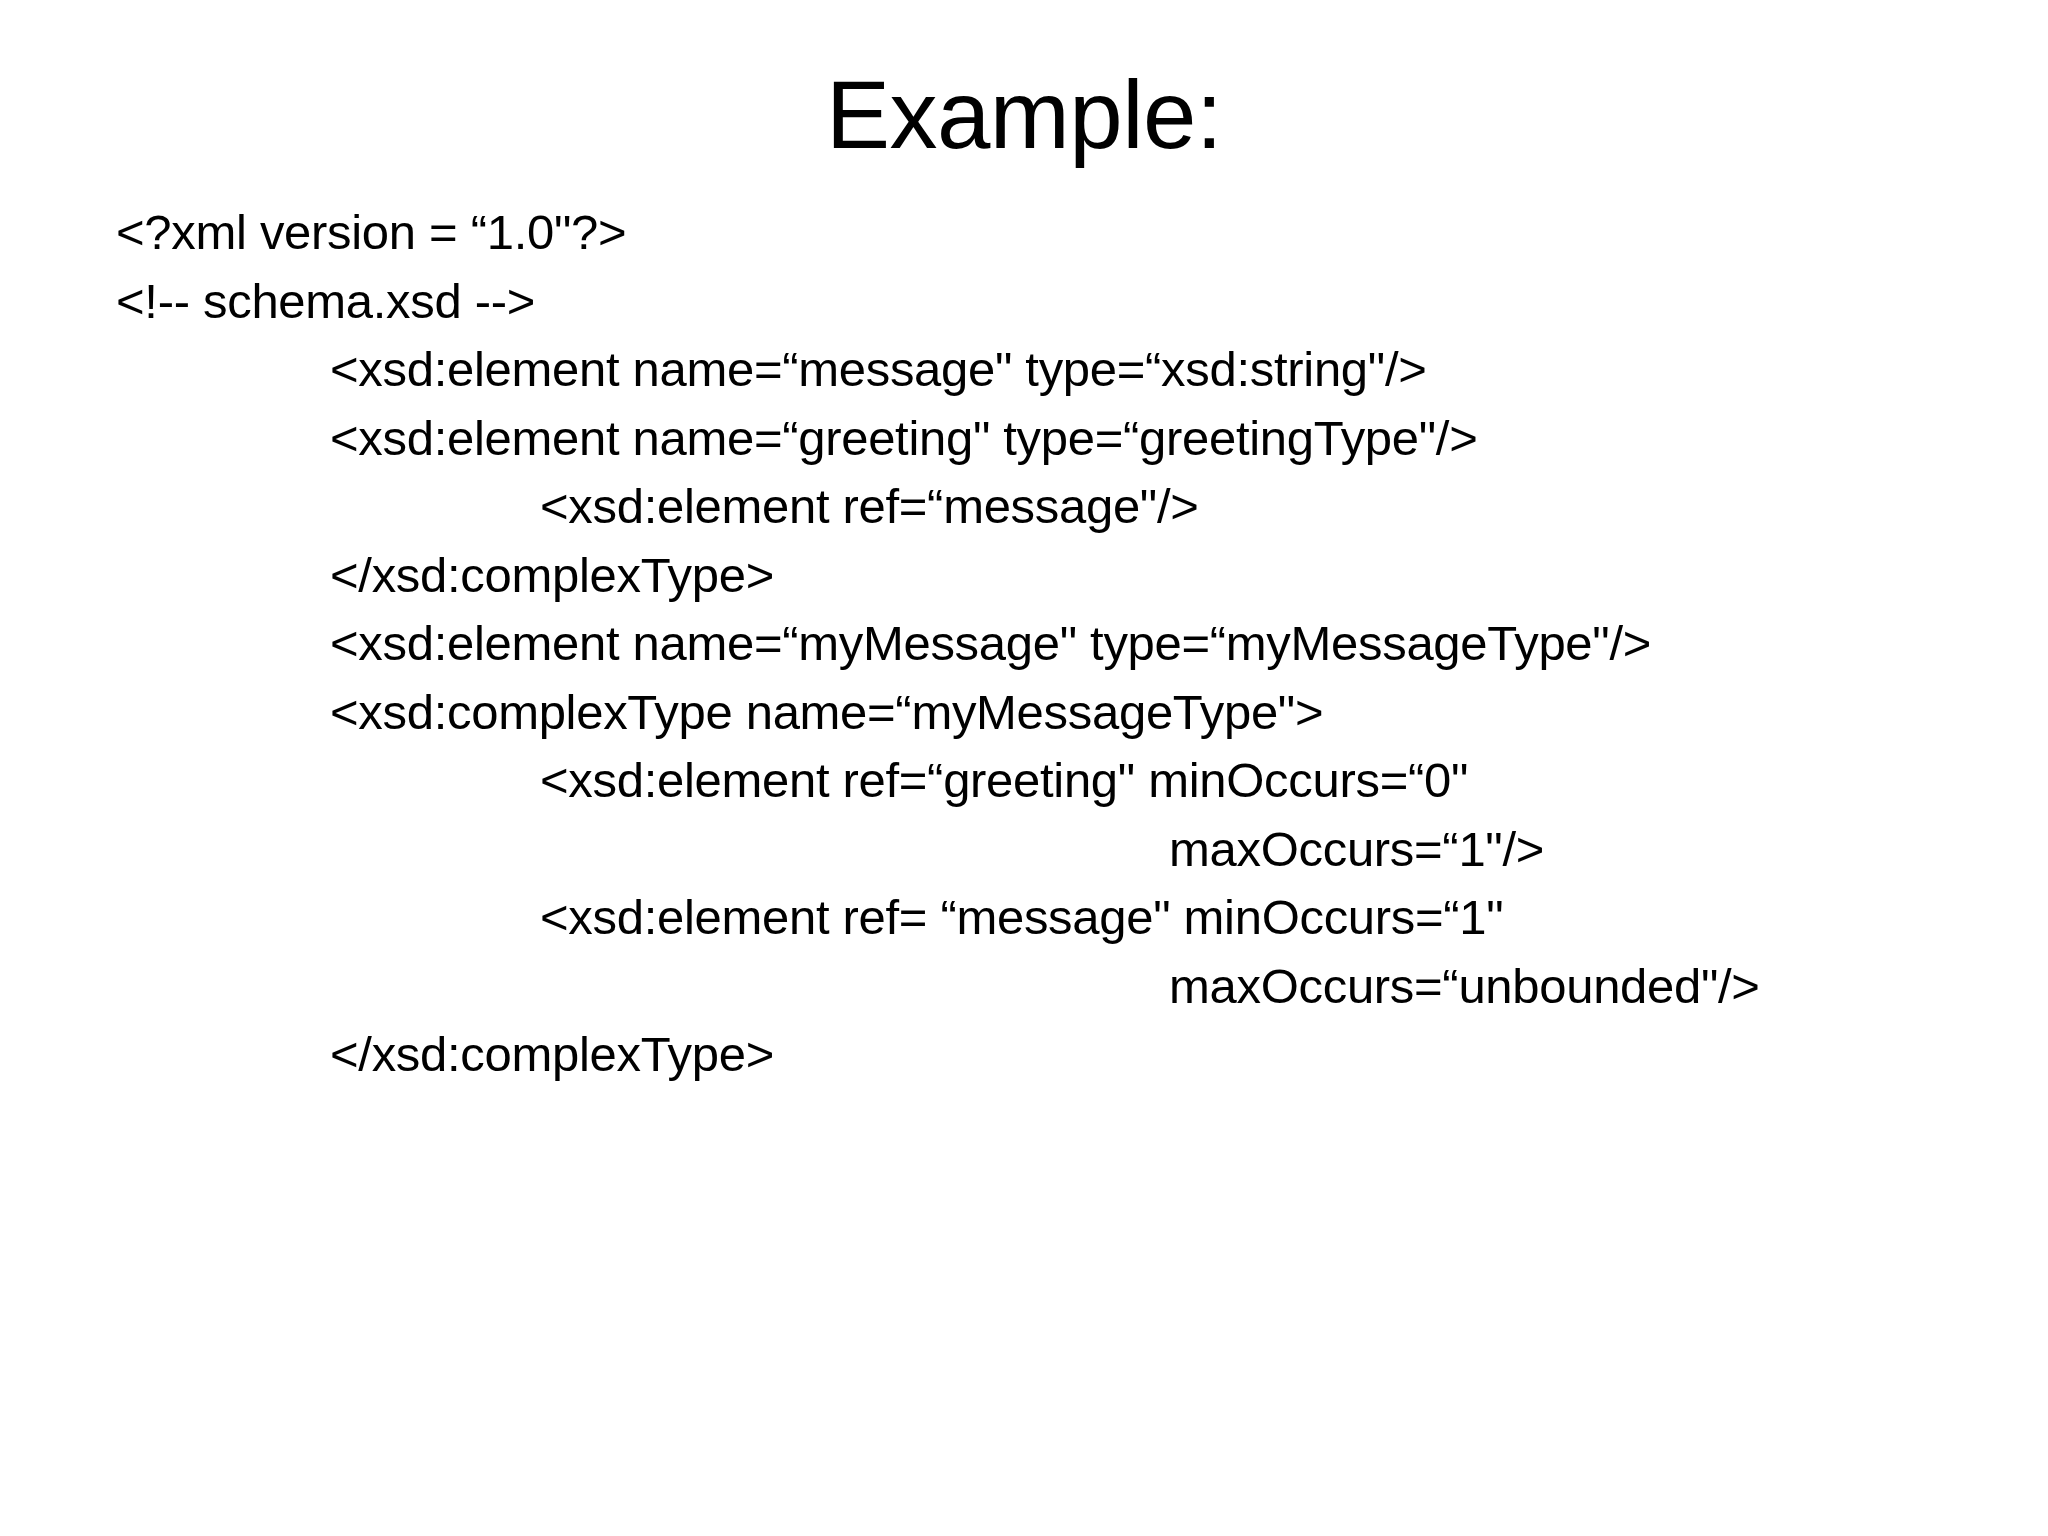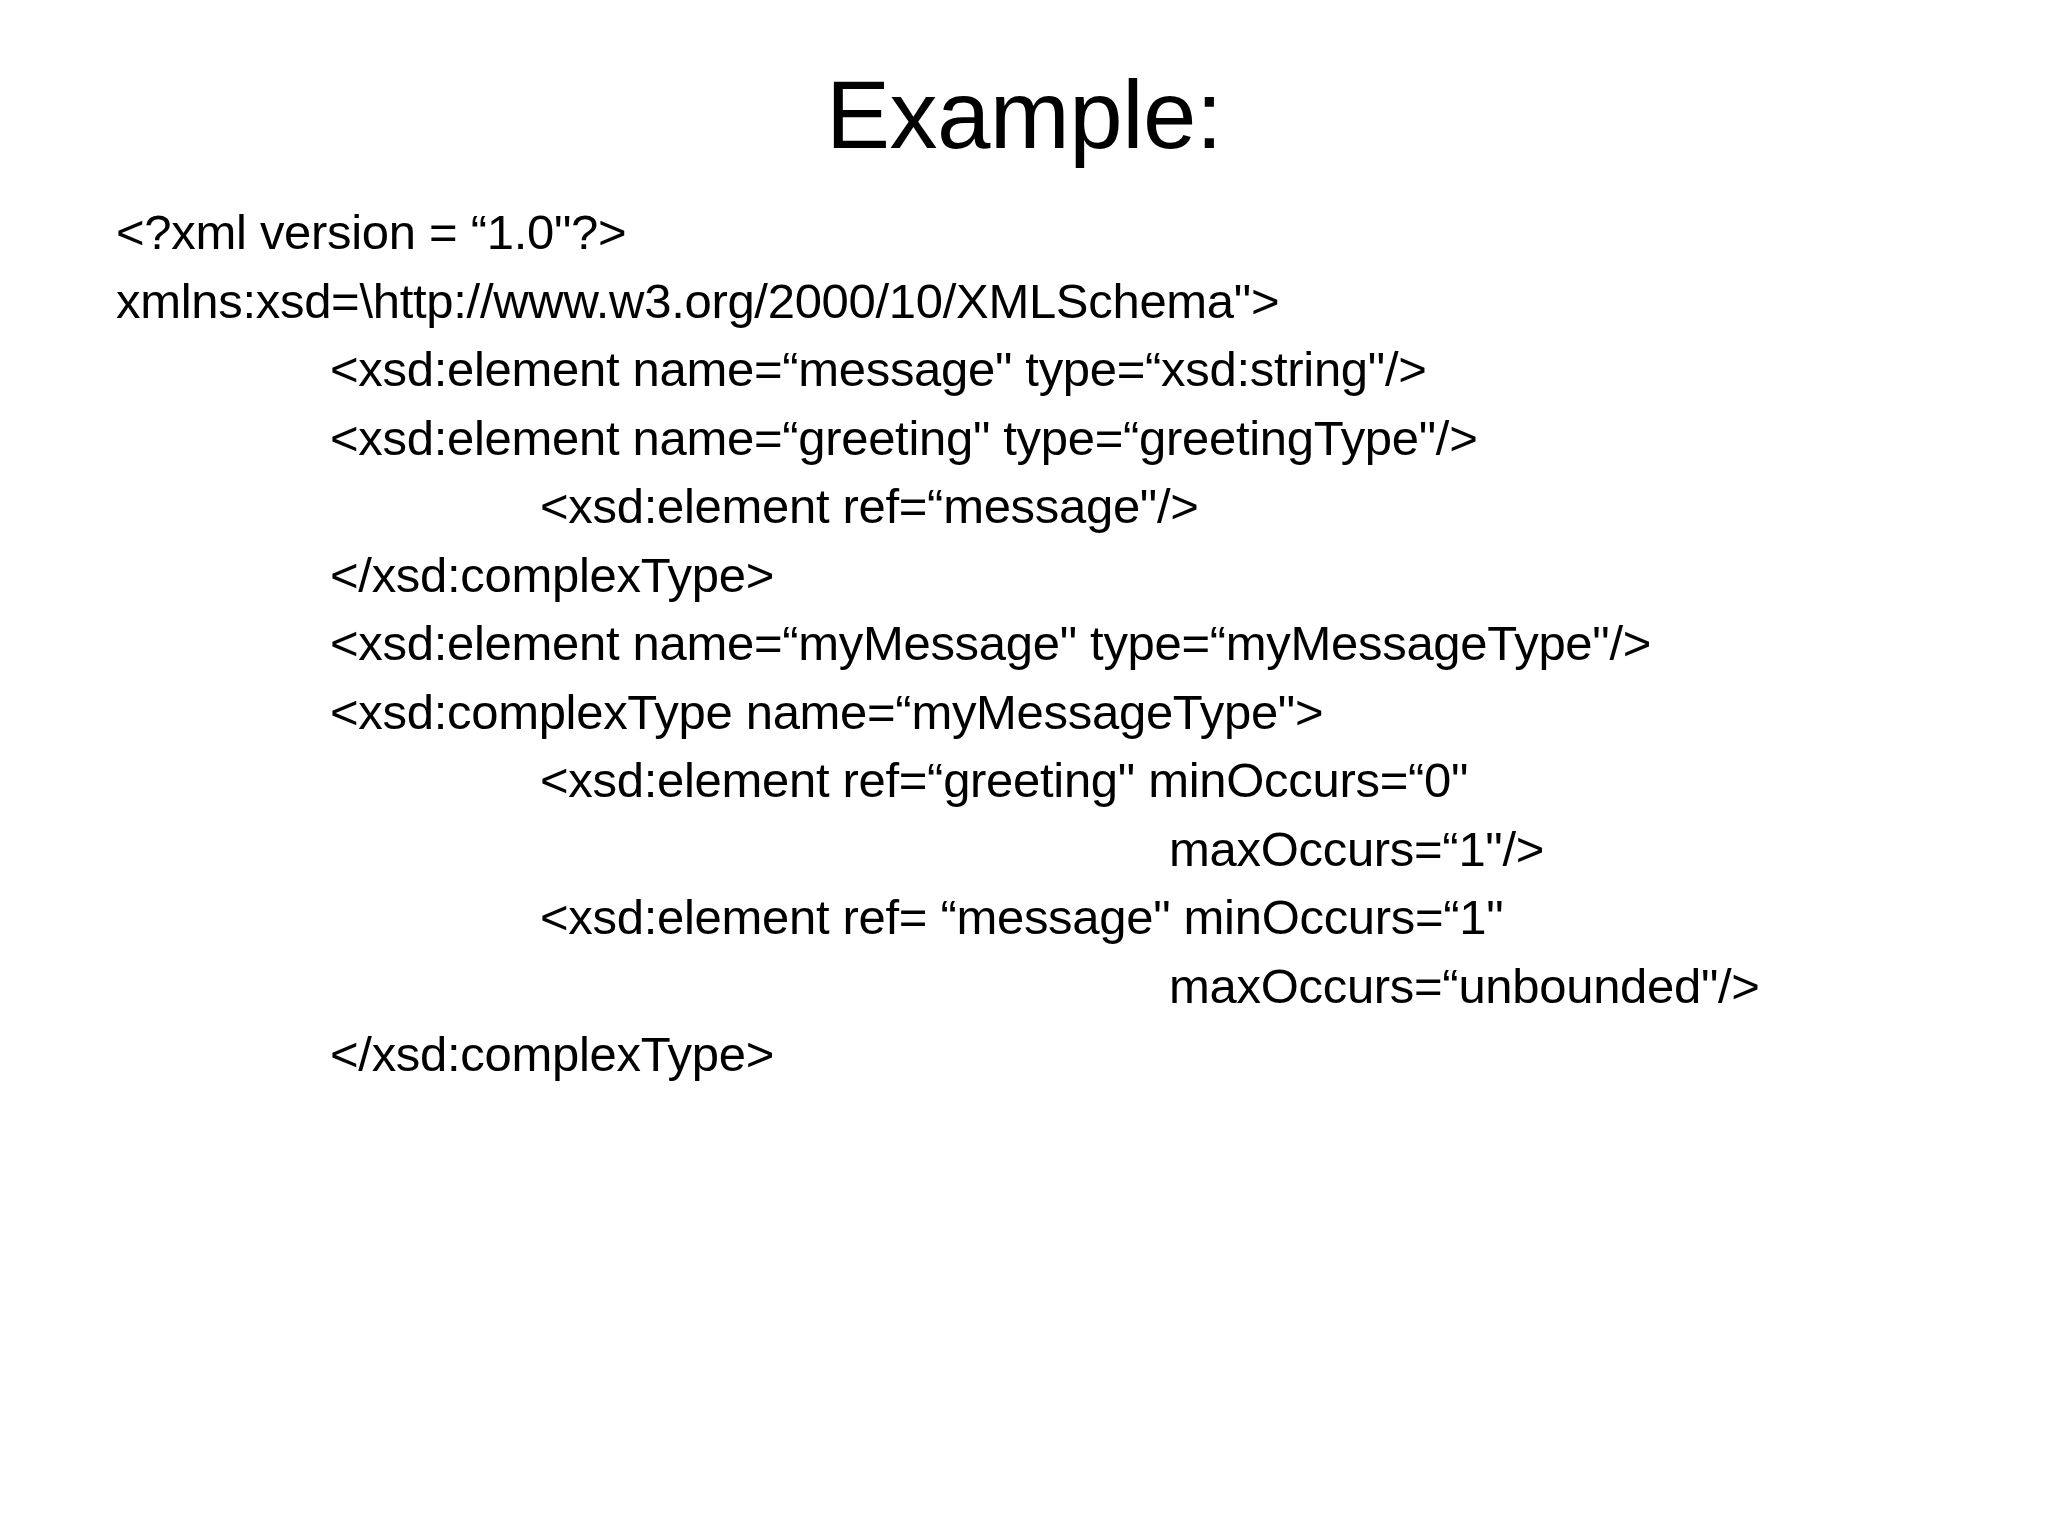--- a/index.html
+++ b/index.html
@@ -64,21 +64,21 @@
 </style>
 </head>
 <body>
 
 <div id="slide">
 
   <div id="slide-title">Example:</div>
 
   <div id="code-block">
     <div class="code-line indent-0">&lt;?xml version = “1.0"?&gt;</div>
-    <div class="code-line indent-0">xmlns:xsd=\http://www.w3.org/2000/10/XMLSchema"&gt;</div>
+    <div class="code-line indent-0">&lt;!-- schema.xsd --&gt;</div>
     <div class="code-line indent-1">&lt;xsd:element name=“message" type=“xsd:string"/&gt;</div>
     <div class="code-line indent-1">&lt;xsd:element name=“greeting" type=“greetingType"/&gt;</div>
     <div class="code-line indent-2">&lt;xsd:element ref=“message"/&gt;</div>
     <div class="code-line indent-1">&lt;/xsd:complexType&gt;</div>
     <div class="code-line indent-1">&lt;xsd:element name=“myMessage" type=“myMessageType"/&gt;</div>
     <div class="code-line indent-1">&lt;xsd:complexType name=“myMessageType"&gt;</div>
     <div class="code-line indent-2">&lt;xsd:element ref=“greeting" minOccurs=“0"</div>
     <div class="code-line cont-1">maxOccurs=“1"/&gt;</div>
     <div class="code-line indent-2">&lt;xsd:element ref= “message" minOccurs=“1"</div>
     <div class="code-line cont-2">maxOccurs=“unbounded"/&gt;</div>

